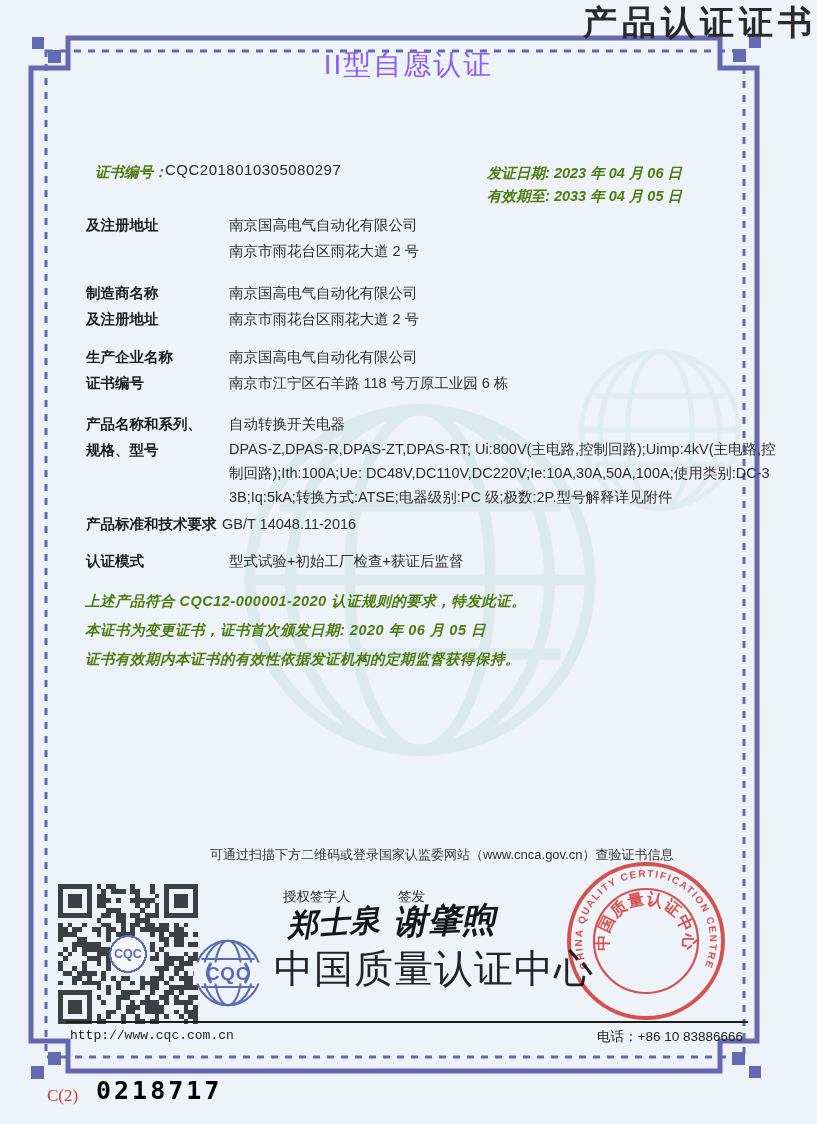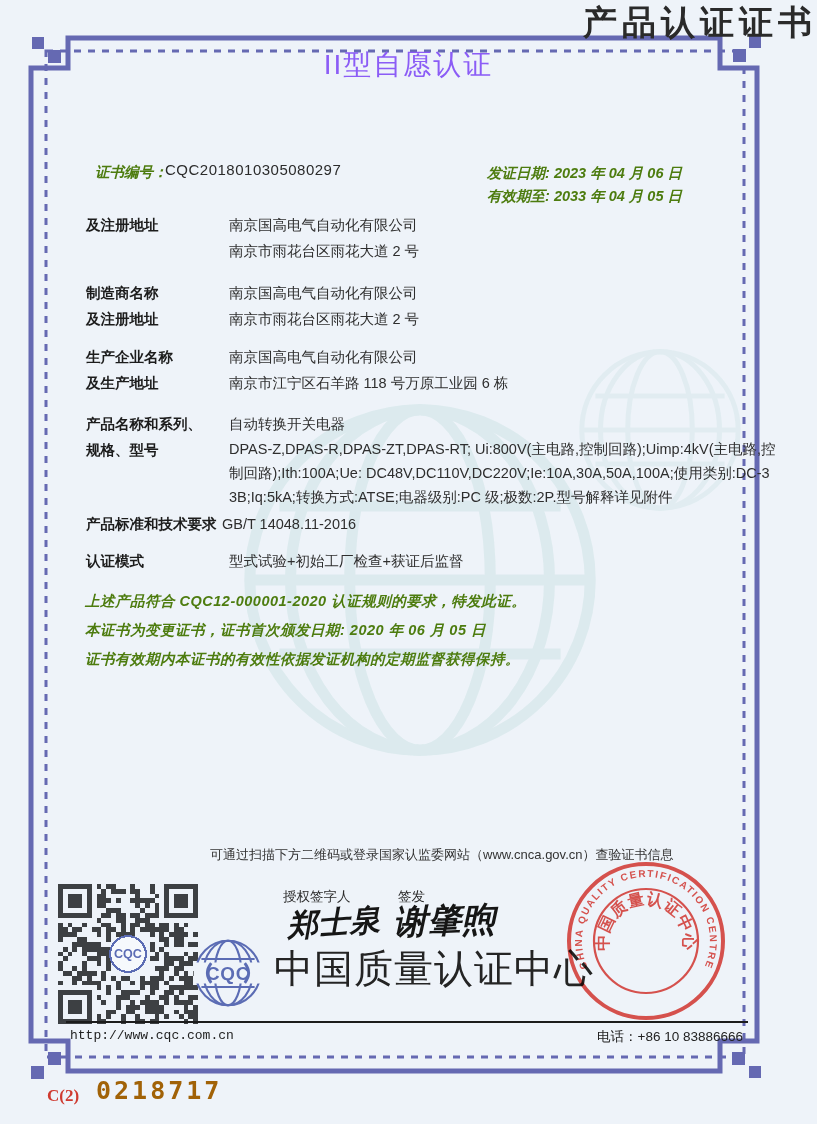--- a/index.html
+++ b/index.html
@@ -28,23 +28,23 @@
   
   .sig-label{position:absolute;font-size:13.5px;color:#2b2b2b;}
   .sig-name{position:absolute;font-family:"Liberation Serif",serif;font-style:italic;
             font-weight:bold;color:#161616;}
   .org-name{position:absolute;left:274px;top:942px;font-size:39px;letter-spacing:1px;
             font-family:"Liberation Serif",serif;color:#242424;}
   .rule{position:absolute;left:66px;top:1021px;width:682px;height:2px;background:#1c1c1c;}
   .bar{position:absolute;top:1028px;font-size:13.5px;color:#222;}
   .mono{font-family:"Liberation Mono",monospace;}
   .serial-prefix{position:absolute;left:47px;top:1086px;font-family:"Liberation Serif",serif;
-                 font-size:17px;color:#cf3a30;font-weight:bold;}
+                 font-size:17px;color:#cf3a30;}
   .serial-num{position:absolute;left:96px;top:1076px;font-family:"DejaVu Sans Mono",monospace;
-              font-size:25px;font-weight:bold;letter-spacing:3px;color:#a16207;}
+              font-size:25px;font-weight:bold;letter-spacing:3px;color:#000000;}
   .stamp{position:absolute;left:560px;top:855px;width:172px;height:172px;opacity:.9;
          mix-blend-mode:multiply;}
   .qr{position:absolute;left:58px;top:884px;width:140px;height:140px;}
   .globe-logo{position:absolute;left:190px;top:938px;width:76px;height:70px;color:#5b6cb4;}
 </style>
 </head>
 <body>
 
 <div class="page">
 
@@ -104,21 +104,21 @@
     <div>制造商名称</div>
     <div>及注册地址</div>
   </div>
   <div class="f-value" style="top:280px">
     <div>南京国高电气自动化有限公司</div>
     <div>南京市雨花台区雨花大道 2 号</div>
   </div>
 
   <div class="f-label" style="top:344px">
     <div>生产企业名称</div>
-    <div>及生产地址</div>
+    <div>证书编号</div>
   </div>
   <div class="f-value" style="top:344px">
     <div>南京国高电气自动化有限公司</div>
     <div>南京市江宁区石羊路 118 号万原工业园 6 栋</div>
   </div>
 
   <div class="f-label" style="top:411px">
     <div>产品名称和系列、</div>
     <div>规格、型号</div>
   </div>

